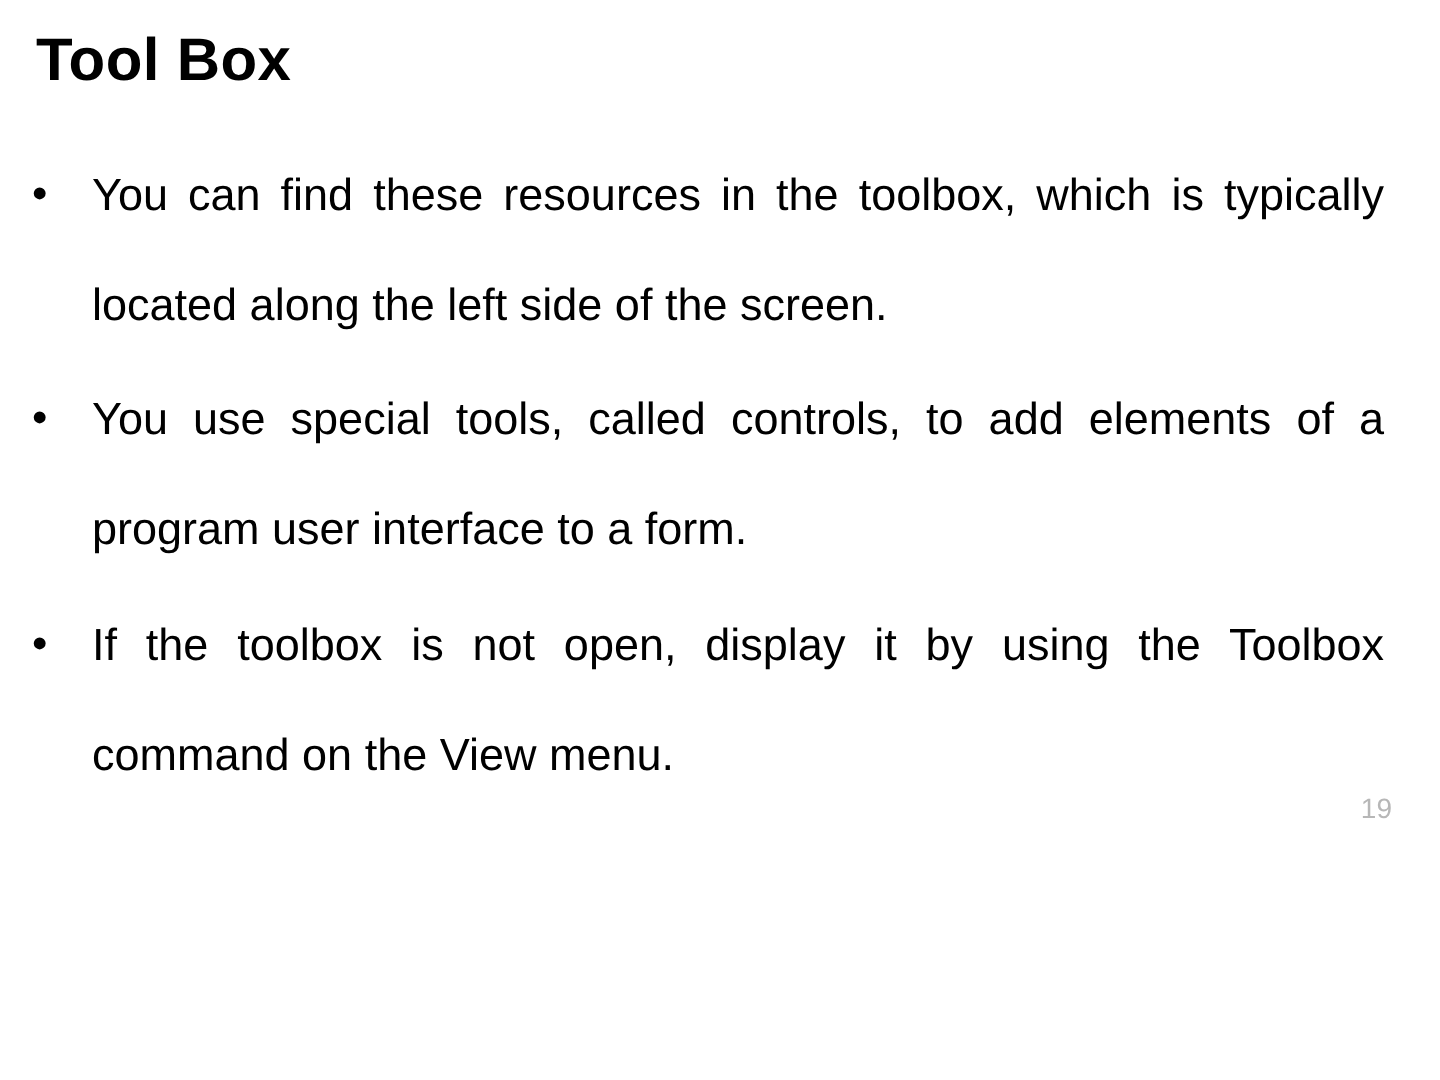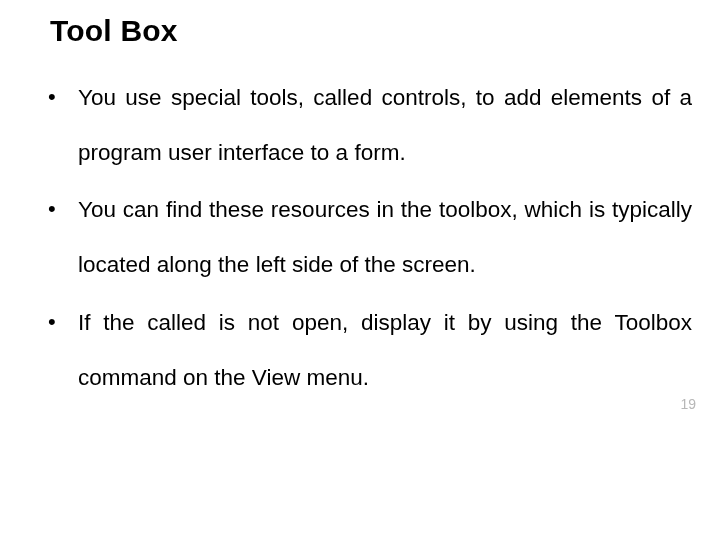--- a/index.html
+++ b/index.html
@@ -8,21 +8,21 @@
       height: 540px;
       background: #fff;
       font-family: Arial, Helvetica, sans-serif;
       color: #000;
       position: relative;
       overflow: hidden;
     }
     .slide {
       width: 720px;
       height: 428px;
-      padding: 14px 28px 0 44px;
+      padding: 14px 28px 0 12px;
       position: relative;
     }
     .title {
       font-size: 30px;
       font-weight: 700;
       margin: 0 0 22px 6px;
       letter-spacing: 0.2px;
     }
     ul.bullets {
       list-style: none;
@@ -54,19 +54,19 @@
       margin-left: 44px;
     }
   </style>
 </head>
 <body>
 
 <div class="slide">
   <h1 class="title">Tool Box</h1>
 
   <ul class="bullets">
+    <li>You can find these resources in the toolbox, which is typically located along the left side of the screen.</li>
     <li>You use special tools, called controls, to add elements of a program user interface to a form.</li>
-    <li>You can find these resources in the toolbox, which is typically located along the left side of the screen.</li>
-    <li>If the called is not open, display it by using the Toolbox command on the View menu.</li>
+    <li>If the toolbox is not open, display it by using the Toolbox command on the View menu.</li>
   </ul>
 
   <div class="page-num">19</div>
 </div>
 
 </body></html>

